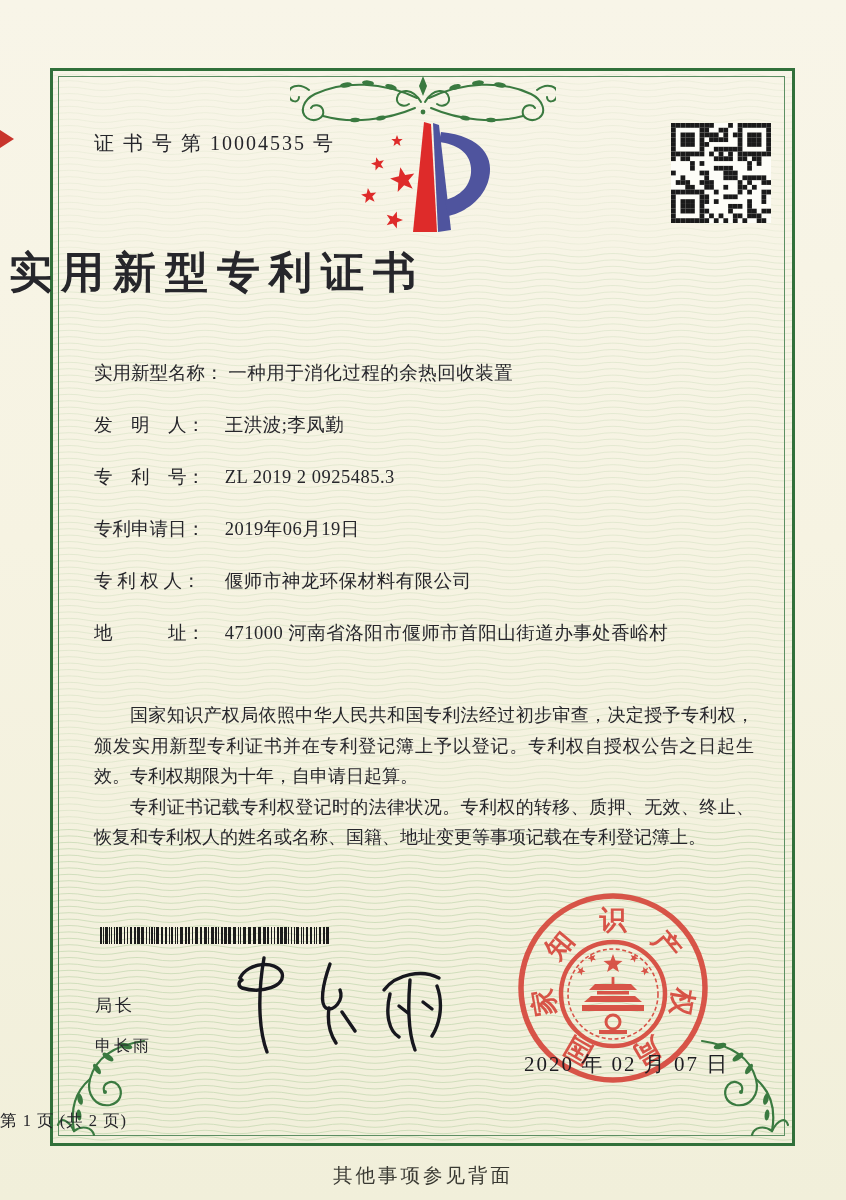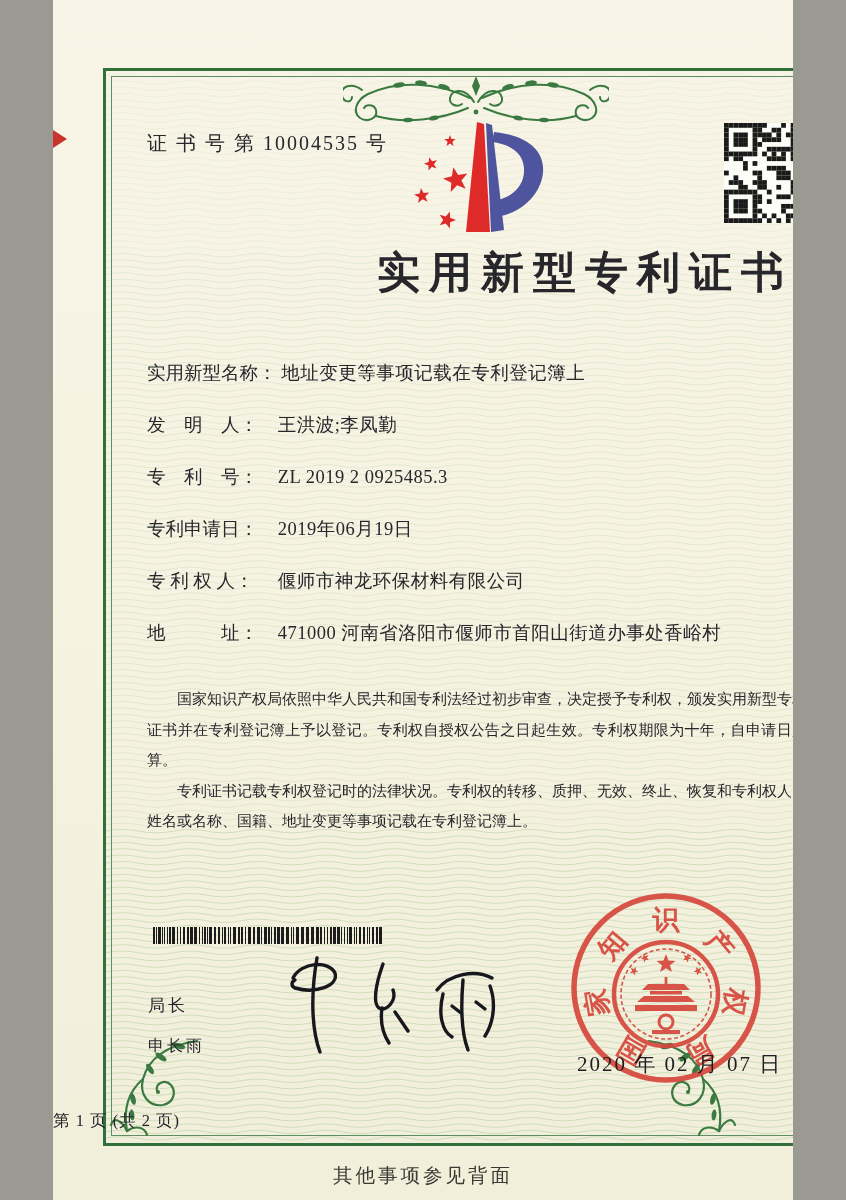--- a/index.html
+++ b/index.html
@@ -1,40 +1,40 @@
 <!DOCTYPE html>
 <html><head>
 <meta charset="utf-8">
 <style>
   html,body{margin:0;padding:0;background:#9a9a92;}
   .paper{
-    position:relative;width:740px;height:1200px;margin:0 auto;overflow:hidden;
+    position:relative;width:846px;height:1200px;margin:0 auto;overflow:hidden;
     background:linear-gradient(#f8f5e8 0%,#f6f3e2 45%,#f1efda 100%);
     font-family:"Liberation Serif","DejaVu Serif",serif;color:#26262b;
   }
   svg{display:block;}
   .waves{position:absolute;left:52px;top:70px;width:742px;height:1076px;pointer-events:none;}
   .frame-outer{position:absolute;left:50px;top:68px;width:739px;height:1072px;border:3px solid #31703a;}
   .frame-inner{position:absolute;left:58px;top:76px;width:725px;height:1058px;border:1px solid #5d8f63;}
   .ornament-top{position:absolute;left:290px;top:60px;width:266px;height:86px;}
   .corner{position:absolute;width:92px;height:104px;}
   .corner.left{left:56px;top:1035px;}
   .corner.right{right:56px;top:1035px;transform:scaleX(-1);}
   .edge-mark{position:absolute;left:0;top:130px;width:15px;height:18px;}
   .cert-number{position:absolute;left:94px;top:130px;font-size:20px;letter-spacing:2px;}
   .logo{position:absolute;left:352px;top:110px;width:150px;height:132px;}
   .qr{position:absolute;left:671px;top:123px;width:100px;height:100px;}
-  .title{position:absolute;left:0;top:244px;width:100%;text-align:right;
+  .title{position:absolute;left:0;top:244px;width:100%;text-align:left;
          font-size:43px;font-weight:bold;letter-spacing:9px;text-indent:9px;}
   .fields{position:absolute;left:94px;top:362px;width:680px;font-size:18.5px;}
   .field-row{margin-bottom:30px;white-space:nowrap;line-height:22px;}
   .f-label{display:inline-block;min-width:126px;}
   .f-value{letter-spacing:.5px;}
   .f-value.fixed{display:inline-block;width:206px;}
-  .paragraphs{position:absolute;left:94px;top:684px;width:660px;font-size:15px;
+  .paragraphs{position:absolute;left:94px;top:700px;width:660px;font-size:18px;
               line-height:30.5px;text-align:justify;}
   .paragraphs p{margin:0;text-indent:2em;}
   .barcode{position:absolute;left:100px;top:927px;width:232px;height:17px;}
   .signer-title{position:absolute;left:95px;top:994px;font-size:17px;letter-spacing:3px;}
   .signer-name{position:absolute;left:95px;top:1036px;font-size:16px;letter-spacing:3px;}
   .signature{position:absolute;left:218px;top:942px;width:250px;height:128px;}
   .seal{position:absolute;left:513px;top:888px;width:200px;height:200px;}
   .seal-date{position:absolute;left:524px;top:1050px;font-size:21px;letter-spacing:2px;color:#1d1d22;}
   .page-info{position:absolute;left:0;top:1110px;width:100%;font-size:16.5px;letter-spacing:1px;}
   .back-note{position:absolute;left:0;top:1162px;width:100%;text-align:center;font-size:19.5px;letter-spacing:3px;color:#3a3a33;}
@@ -503,21 +503,21 @@
       <rect x="71.43" y="95.24" width="4.76" height="4.76" fill="#1a1a1a"></rect>
       <rect x="85.71" y="95.24" width="4.76" height="4.76" fill="#1a1a1a"></rect>
       <rect x="90.48" y="95.24" width="4.76" height="4.76" fill="#1a1a1a"></rect>
     </svg>
 
   <div class="title">实用新型专利证书</div>
 
   <div class="fields">
     <div class="field-row">
       <span class="f-label">实用新型名称：</span>
-      <span class="f-value">地址变更等事项记载在专利登记簿上</span>
+      <span class="f-value">一种用于消化过程的余热回收装置</span>
     </div>
     <div class="field-row">
       <span class="f-label">发　明　人：</span>
       <span class="f-value">王洪波;李凤勤</span>
     </div>
     <div class="field-row">
       <span class="f-label">专　利　号：</span>
       <span class="f-value">ZL 2019 2 0925485.3</span>
     </div>
     <div class="field-row">

